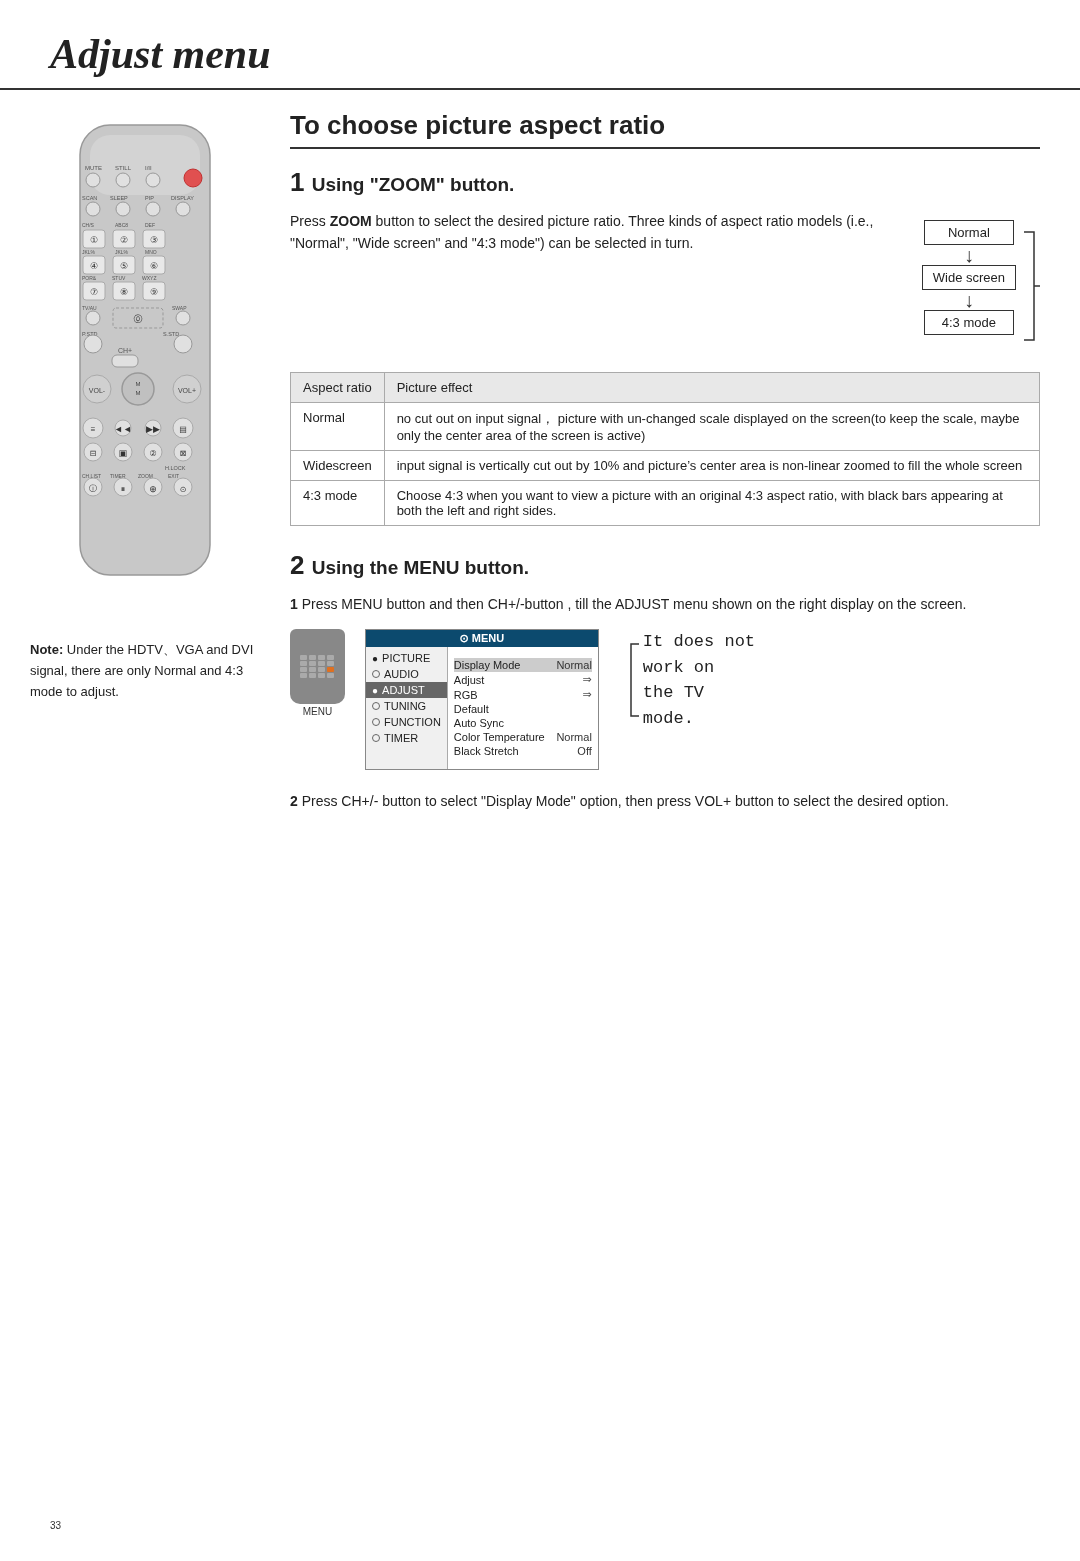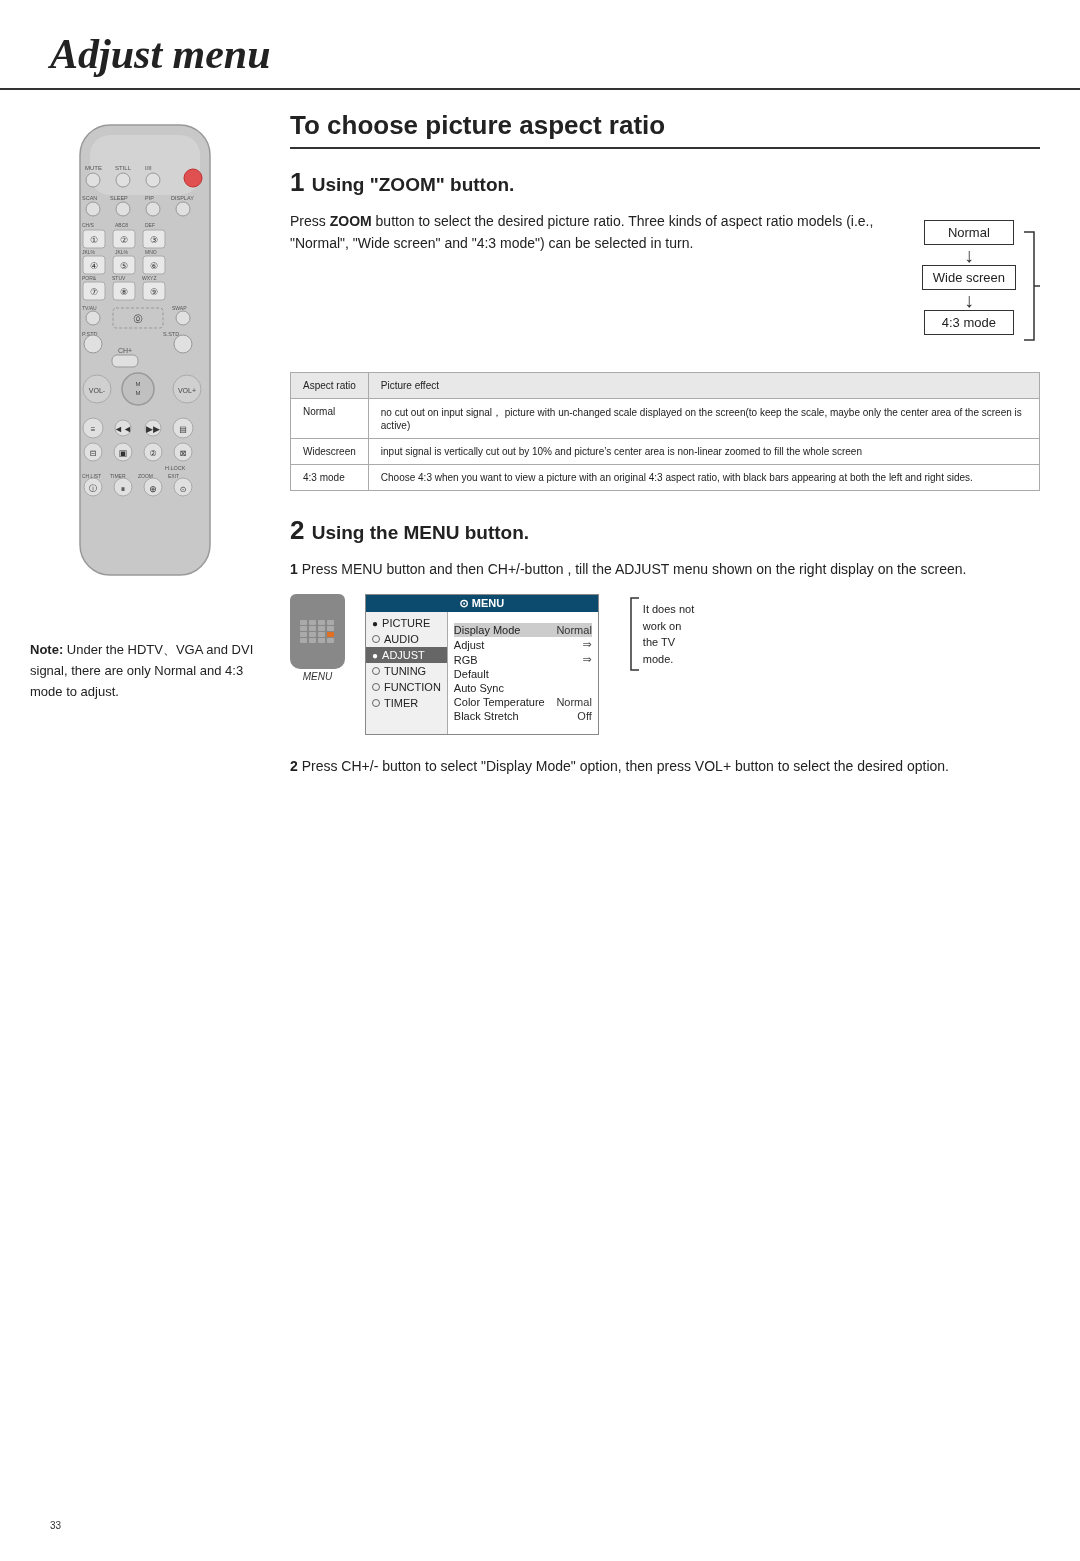--- a/index.html
+++ b/index.html
@@ -88,21 +88,21 @@
       background: #fff;
       text-align: center;
       min-width: 90px;
     }
 
     
     .aspect-table {
       width: 100%;
       border-collapse: collapse;
       margin-bottom: 24px;
-      font-size: 10px;
+      font-size: 13px;
     }
 
     .aspect-table th {
       background: #e8e8e8;
       border: 1px solid #aaa;
       padding: 7px 12px;
       text-align: left;
       font-weight: normal;
     }
 
@@ -200,25 +200,26 @@
       font-size: 11px;
       color: #333;
     }
 
     .menu-right-arrow {
       font-size: 11px;
       color: #555;
     }
 
     .annotation-text {
-      font-size: 11px;
+      font-size: 17px;
       line-height: 1.5;
       display: flex;
       flex-direction: column;
       justify-content: center;
+      font-family: Liberation Mono, monospace;
     }
 
     .step2-bottom-text {
       font-size: 14px;
       line-height: 1.6;
       margin-top: 10px;
     }
 
     
     .note-section {
@@ -247,21 +248,20 @@
       font-size: 10px;
       text-align: center;
       color: #333;
       margin-top: 2px;
     }
 
     .menu-icon-container {
       display: flex;
       flex-direction: column;
       align-items: center;
-      font-style: italic;
     }
   </style>
 </head>
 <body>
 
 <div class="page-title">Adjust menu</div>
 
 <div class="main-layout">
 
   <div class="left-col">

